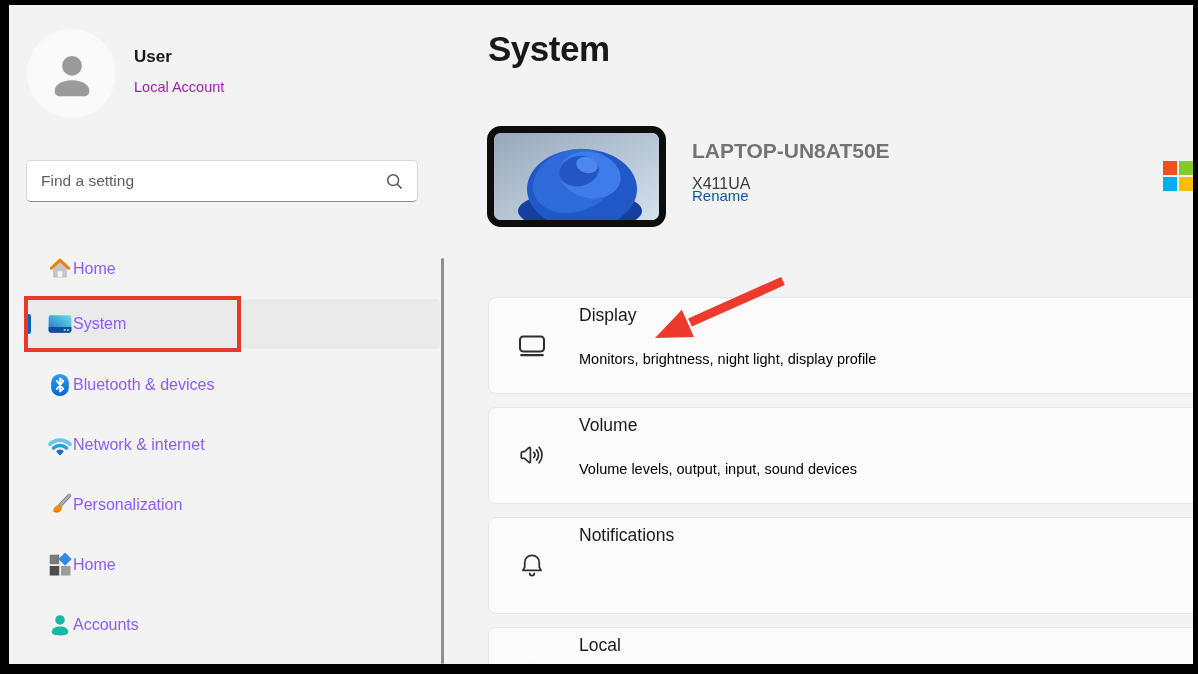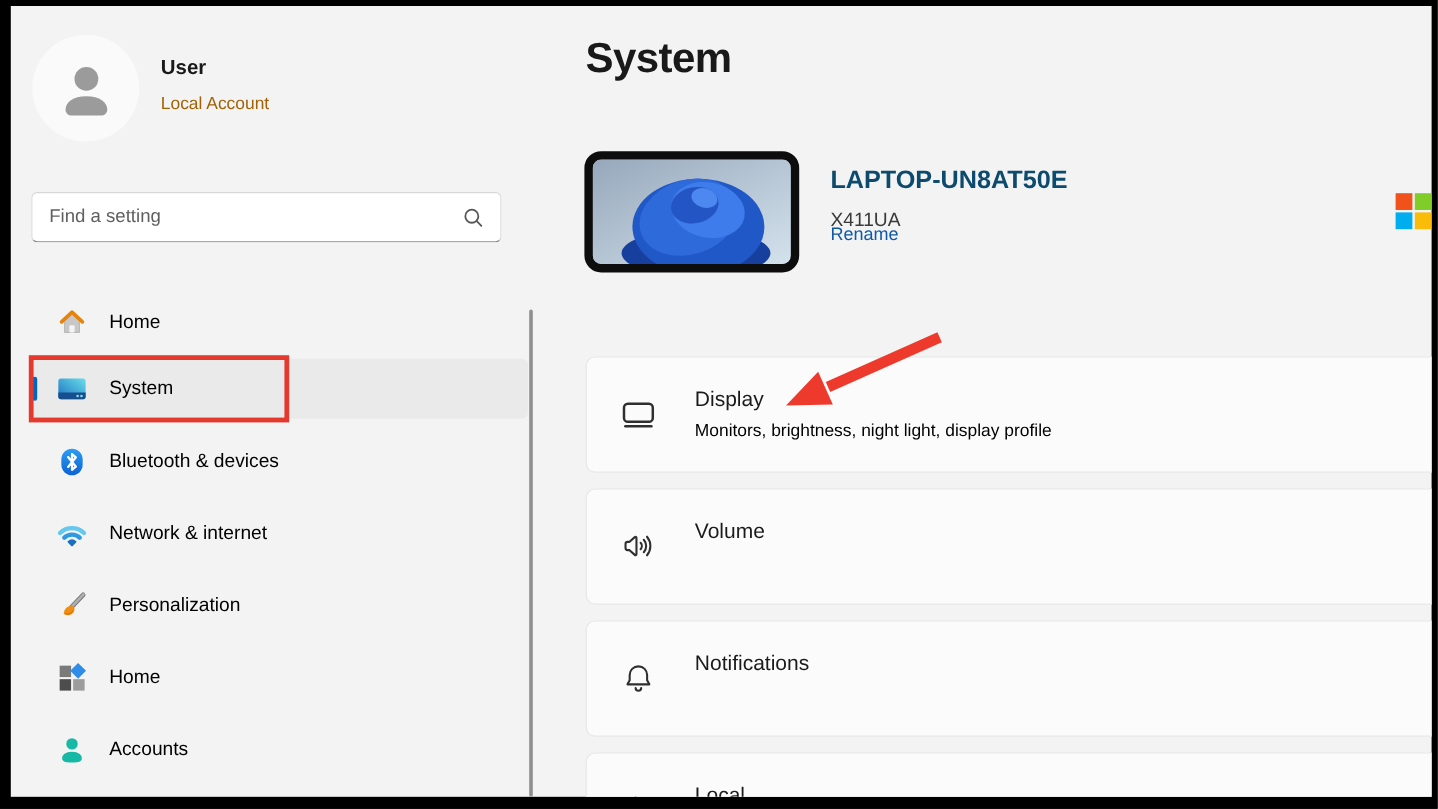--- a/index.html
+++ b/index.html
@@ -3,48 +3,48 @@
 <meta charset="utf-8">
 <style>
   html,body{margin:0;padding:0;width:1198px;height:674px;background:#000;overflow:hidden;
     font-family:"Liberation Sans", sans-serif;-webkit-font-smoothing:antialiased;}
   #app{position:absolute;left:9px;top:5px;width:1184px;height:659px;background:#f3f3f3;overflow:hidden;}
 
   
   #avatar{position:absolute;left:18px;top:24px;width:89px;height:89px;border-radius:50%;background:#fafafa;
     display:flex;align-items:center;justify-content:center;}
   .user-name{position:absolute;left:125px;top:42px;font-size:17px;font-weight:700;color:#191919;}
-  .user-sub{position:absolute;left:125px;top:74px;font-size:14.5px;color:#a16207;}
+  .user-sub{position:absolute;left:125px;top:74px;font-size:14.5px;color:#a21caf;}
   #searchbox{position:absolute;left:17px;top:155px;width:392px;height:42px;background:#fff;
     border:1px solid #d8d8d8;border-bottom:1.5px solid #8b8b8b;border-radius:5px;box-sizing:border-box;}
   #searchbox input{position:absolute;left:0;top:0;width:100%;height:100%;border:none;outline:none;background:transparent;
     padding:0 40px 0 14px;font-size:15.5px;color:#1a1a1a;font-family:"Liberation Sans",sans-serif;box-sizing:border-box;}
   #searchbox input::placeholder{color:#5f5f5f;opacity:1;}
   .search-glyph{position:absolute;right:12px;top:10px;width:21px;height:21px;}
   .nav-item{position:absolute;left:17px;width:414px;height:50px;border-radius:5px;display:flex;align-items:center;cursor:pointer;}
   .nav-item.selected{background:#eaeaea;}
   .nav-pill{position:absolute;left:1px;top:15px;width:3.5px;height:20px;border-radius:2px;}
   .nav-ico{width:26px;height:26px;margin-left:21px;flex:0 0 auto;}
-  .nav-label{margin-left:18px;font-size:16px;color:#000000;}
+  .nav-label{font-size:16px;color:#8b5cf6;}
   #sidebar-scrollbar{position:absolute;left:432px;top:253px;width:3px;height:406px;background:#8f8f8d;border-radius:2px;}
 
   
   .page-title{position:absolute;left:479px;top:24px;font-size:35px;font-weight:700;color:#191919;letter-spacing:-0.5px;}
   #device-thumb{position:absolute;left:478px;top:121px;width:165px;height:87px;border:7px solid #0d0d0d;border-radius:14px;overflow:hidden;background:#aebccb;}
-  .device-name{position:absolute;left:683px;top:134px;font-size:21px;font-weight:700;color:#0c4a6e;}
+  .device-name{position:absolute;left:683px;top:134px;font-size:21px;font-weight:700;color:#737373;}
   .device-model{position:absolute;left:683px;top:170px;font-size:16px;color:#3a3a3a;}
   .device-rename{position:absolute;left:683px;top:182px;font-size:15px;cursor:pointer;}
   #ms-logo{position:absolute;left:1154px;top:156px;width:30px;height:30px;display:grid;
     grid-template-columns:14px 14px;grid-template-rows:14px 14px;gap:2px;}
   #ms-logo div{width:14px;height:14px;}
 
   .card{position:absolute;left:479px;width:716px;height:97px;background:#fbfbfb;border:1px solid #e7e7e7;
     border-radius:8px;box-sizing:border-box;cursor:pointer;}
   .card-ico{position:absolute;left:28px;top:32px;width:30px;height:30px;}
-  .card-title{position:absolute;left:90px;top:24px;font-size:17.5px;color:#1b1b1b;}
+  .card-title{position:absolute;left:90px;top:7px;font-size:17.5px;color:#1b1b1b;}
   .card-sub{position:absolute;left:90px;top:53px;font-size:14.5px;color:#000000;}
 
   
   #hl-box{position:absolute;left:15px;top:291px;width:217px;height:56px;border:4px solid #e5392e;box-sizing:border-box;pointer-events:none;}
   #arrow-svg{position:absolute;left:0;top:0;width:1184px;height:659px;pointer-events:none;}
 </style>
 </head>
 <body>
 
 <div id="app">
@@ -196,20 +196,21 @@
     </div>
 
     <div class="card" style="top:402px">
       <svg class="card-ico" viewBox="0 0 26 26">
         <path d="M10.4 6.6 c0.6 -0.5 1.2 -0.2 1.2 0.6 v11.6 c0 0.8 -0.6 1.1 -1.2 0.6 L6.6 16 H5.2 A1.5 1.5 0 0 1 3.7 14.5 v-3 A1.5 1.5 0 0 1 5.2 10 h1.4 z" fill="none" stroke="#2f2f2f" stroke-width="1.5" stroke-linejoin="round"></path>
         <path d="M14.6 10.7 a3.4 3.4 0 0 1 0 4.6" fill="none" stroke="#2f2f2f" stroke-width="1.5" stroke-linecap="round"></path>
         <path d="M16.9 8.5 a6.8 6.8 0 0 1 0 9" fill="none" stroke="#2f2f2f" stroke-width="1.5" stroke-linecap="round"></path>
         <path d="M19.2 6.3 a10.4 10.4 0 0 1 0 13.4" fill="none" stroke="#2f2f2f" stroke-width="1.5" stroke-linecap="round"></path>
       </svg>
       <div class="card-title">Volume</div>
+      <div class="card-sub">Volume levels, output, input, sound devices</div>
     </div>
 
     <div class="card" style="top:512px">
       <svg class="card-ico" viewBox="0 0 26 26">
         <path d="M13 4.6 c-3.6 0 -6.3 2.7 -6.3 6.3 v3.8 l-1.6 2.9 h15.8 l-1.6 -2.9 v-3.8 c0 -3.6 -2.7 -6.3 -6.3 -6.3 z" fill="none" stroke="#2f2f2f" stroke-width="1.5" stroke-linejoin="round"></path>
         <path d="M11 20.2 a2 2 0 0 0 4 0" fill="none" stroke="#2f2f2f" stroke-width="1.5" stroke-linecap="round"></path>
       </svg>
       <div class="card-title">Notifications</div>
     </div>
 

